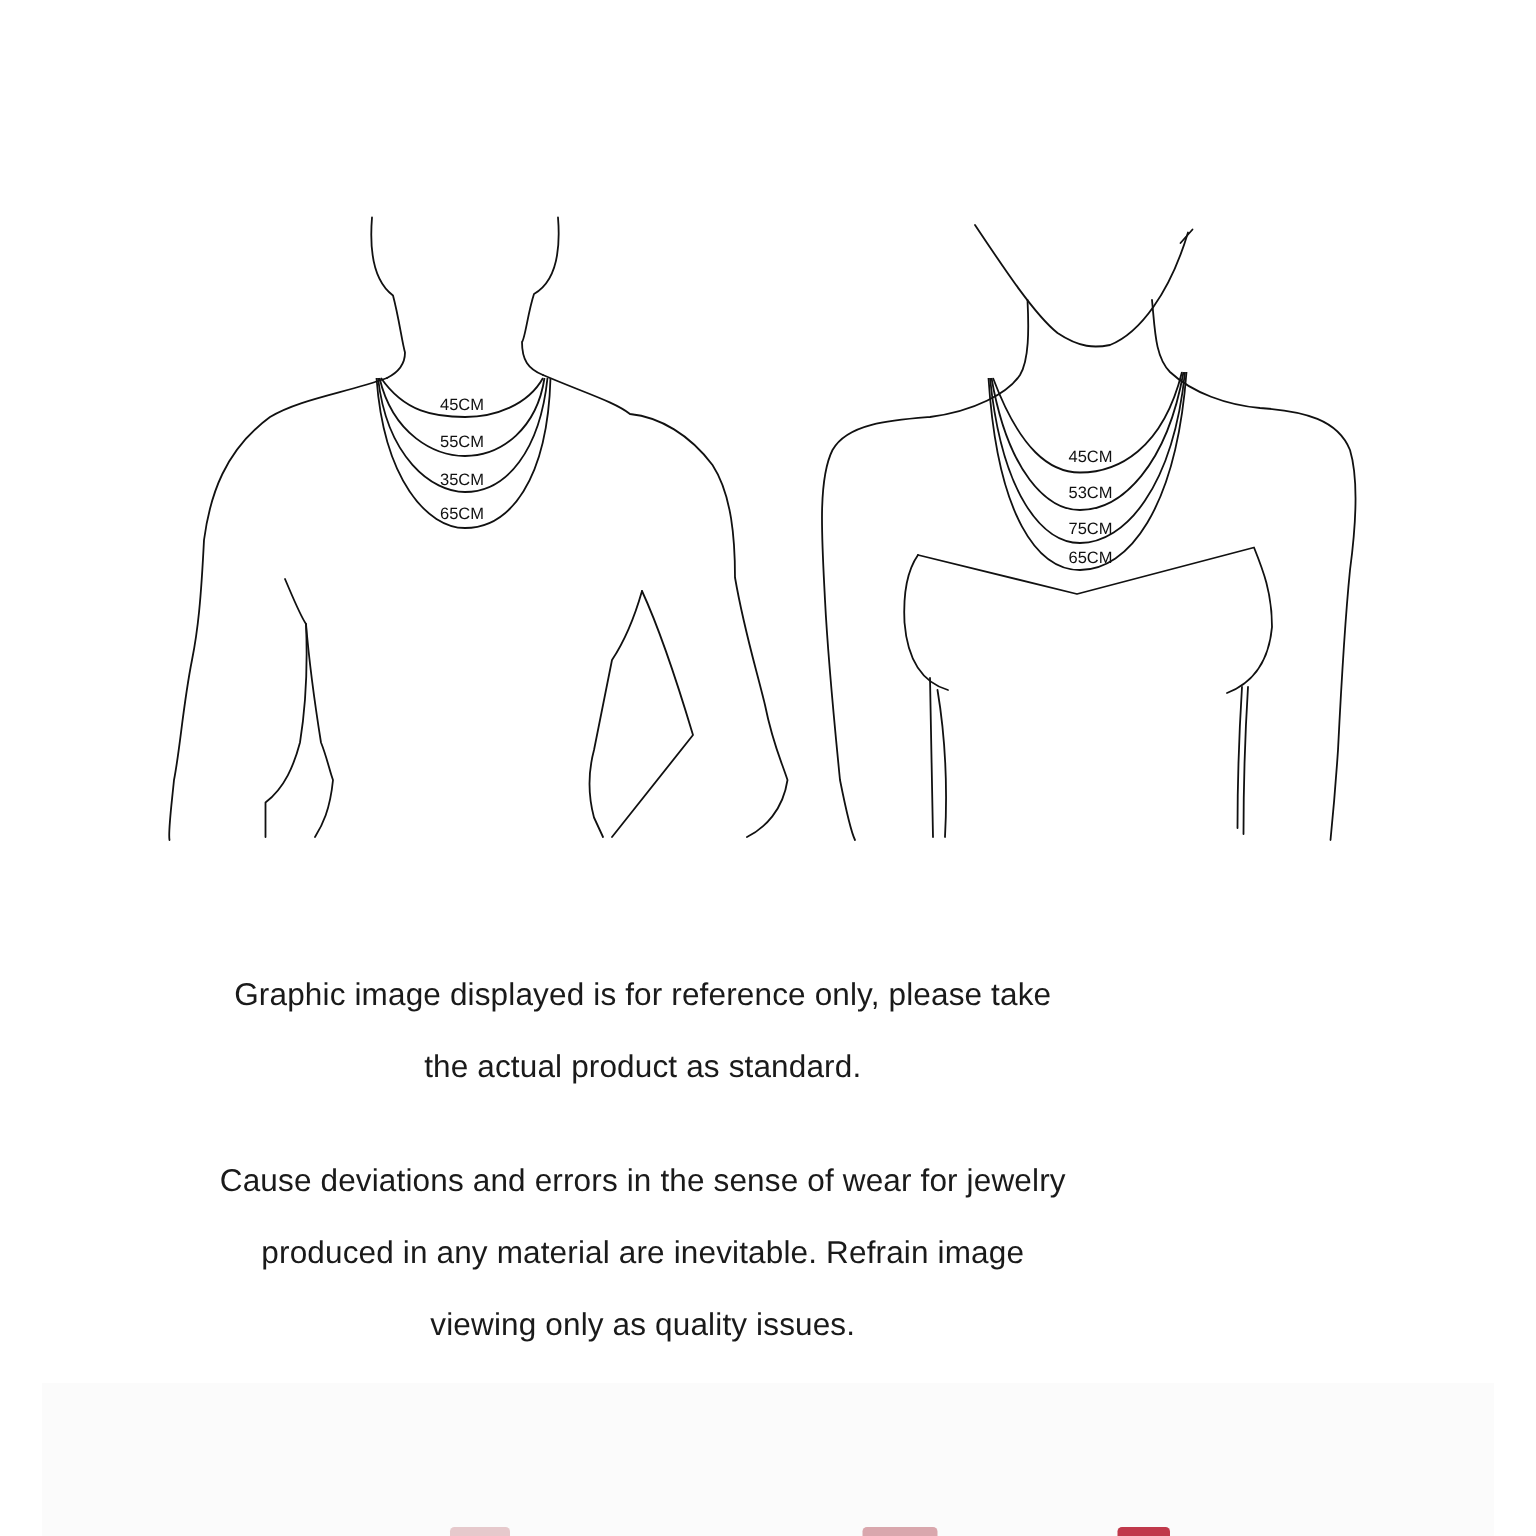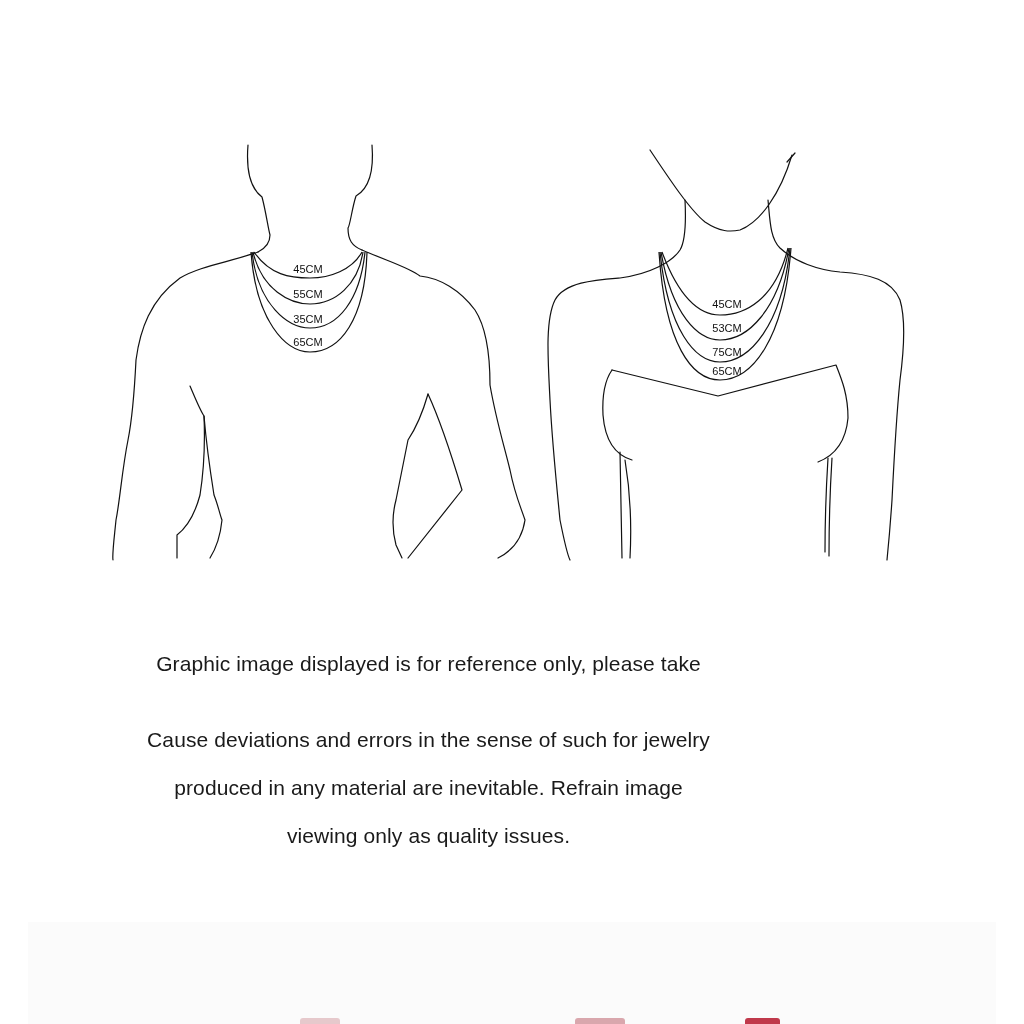--- a/index.html
+++ b/index.html
@@ -69,22 +69,23 @@
       <text class="label" x="727" y="308" text-anchor="middle">45CM</text>
       <text class="label" x="727" y="332" text-anchor="middle">53CM</text>
       <text class="label" x="727" y="356" text-anchor="middle">75CM</text>
       <text class="label" x="727" y="375" text-anchor="middle">65CM</text>
     </g>
   </svg>
 </div>
 
 <div class="notes">
   <p>Graphic image displayed is for reference only, please take</p>
+  <p>the actual product as standard.</p>
   <div class="gap"></div>
-  <p>Cause deviations and errors in the sense of such for jewelry</p>
+  <p>Cause deviations and errors in the sense of wear for jewelry</p>
   <p>produced in any material are inevitable. Refrain image</p>
   <p>viewing only as quality issues.</p>
 </div>
 
 <div class="bottom-band"></div>
 <div class="bottom-hint" style="left:300px;width:40px;background:#e6c9cc;"></div>
 <div class="bottom-hint" style="left:575px;width:50px;background:#d9a7ad;"></div>
 <div class="bottom-hint" style="left:745px;width:35px;background:#c0394b;"></div>
 
 </body></html>

